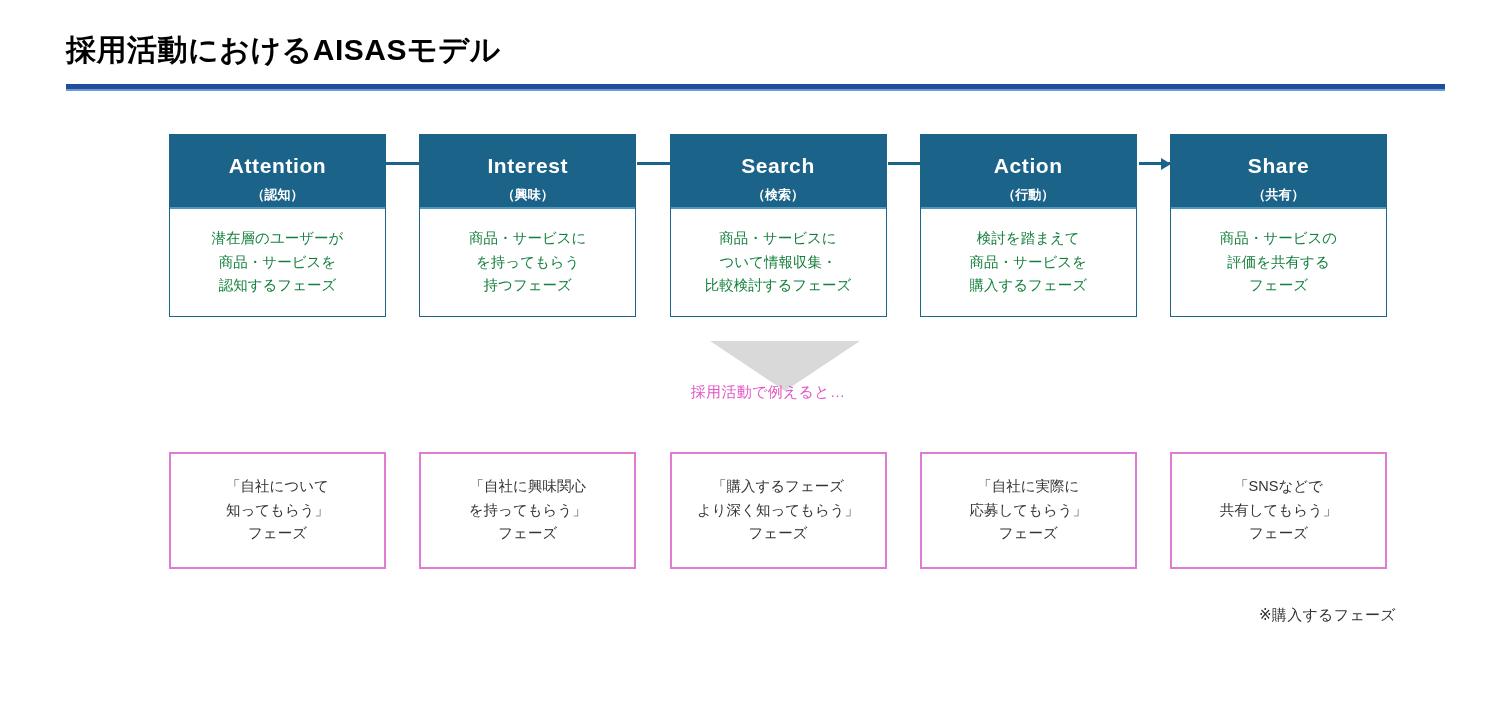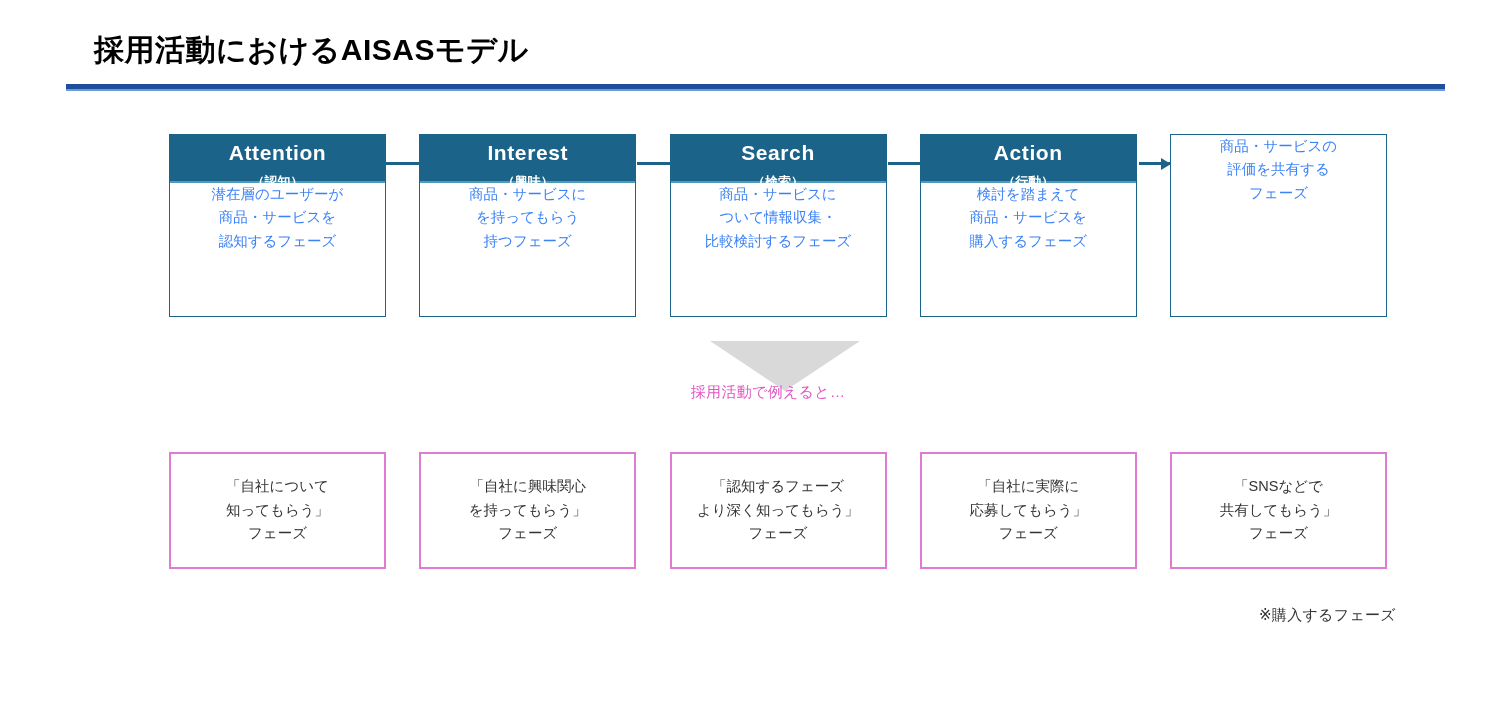--- a/index.html
+++ b/index.html
@@ -19,21 +19,20 @@
   
   #slide-title {
     position: absolute;
     left: 66px;
     top: 30px;
     font-size: 30px;
     font-weight: bold;
     color: #000000;
     letter-spacing: 0.5px;
     white-space: nowrap;
-    margin-left: 28px;
   }
   #title-rule {
     position: absolute;
     left: 66px;
     top: 84px;
     width: 1379px;
     height: 5px;
     background: #1F4E9C;
   }
   #title-rule-light {
@@ -62,21 +61,21 @@
     border: 1px solid #1B6389;
     box-sizing: border-box;
     display: flex;
     flex-direction: column;
     position: relative;
     z-index: 2;
   }
   .phase-head {
     background: #1B6389;
     color: #ffffff;
-    height: 48px;
+    height: 74px;
     box-sizing: border-box;
     padding-top: 15px;
     display: flex;
     flex-direction: column;
     align-items: center;
     justify-content: center;
     border-bottom: 2px solid #4E9BBE;
   }
   .phase-head-en {
     font-size: 21px;
@@ -86,26 +85,26 @@
   }
   .phase-head-jp {
     font-size: 13px;
     font-weight: bold;
     line-height: 1.2;
     margin-top: 10px;
   }
   .phase-body {
     flex: 1;
     display: flex;
-    align-items: flex-start;
+    align-items: center;
     justify-content: center;
     text-align: center;
     font-size: 14.5px;
     line-height: 1.62;
-    color: #3b82f6;
+    color: #15803d;
     padding: 0 6px;
   }
 
   
   .connector {
     position: absolute;
     top: 162px;
     height: 3px;
     background: #1B6389;
     z-index: 1;
@@ -250,20 +249,24 @@
     <div class="phase-body">
       <div>
         <span class="ln">検討を踏まえて</span>
         <span class="ln">商品・サービスを</span>
         <span class="ln">購入するフェーズ</span>
       </div>
     </div>
   </div>
 
   <div class="phase-card">
+    <div class="phase-head">
+      <div class="phase-head-en">Share</div>
+      <div class="phase-head-jp">（共有）</div>
+    </div>
     <div class="phase-body">
       <div>
         <span class="ln">商品・サービスの</span>
         <span class="ln">評価を共有する</span>
         <span class="ln">フェーズ</span>
       </div>
     </div>
   </div>
 
 </div>
@@ -284,21 +287,21 @@
   <div class="analogy-card">
     <div>
       <span class="ln">「自社に興味関心</span>
       <span class="ln">を持ってもらう」</span>
       <span class="ln">フェーズ</span>
     </div>
   </div>
 
   <div class="analogy-card">
     <div>
-      <span class="ln">「認知するフェーズ</span>
+      <span class="ln">「購入するフェーズ</span>
       <span class="ln">より深く知ってもらう」</span>
       <span class="ln">フェーズ</span>
     </div>
   </div>
 
   <div class="analogy-card">
     <div>
       <span class="ln">「自社に実際に</span>
       <span class="ln">応募してもらう」</span>
       <span class="ln">フェーズ</span>

